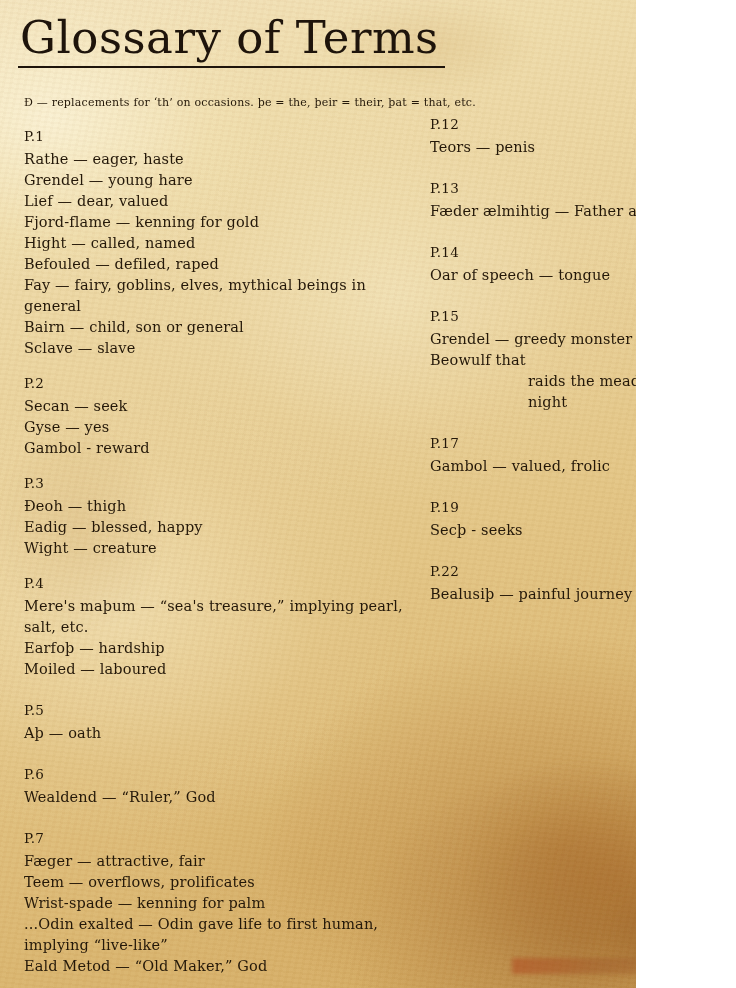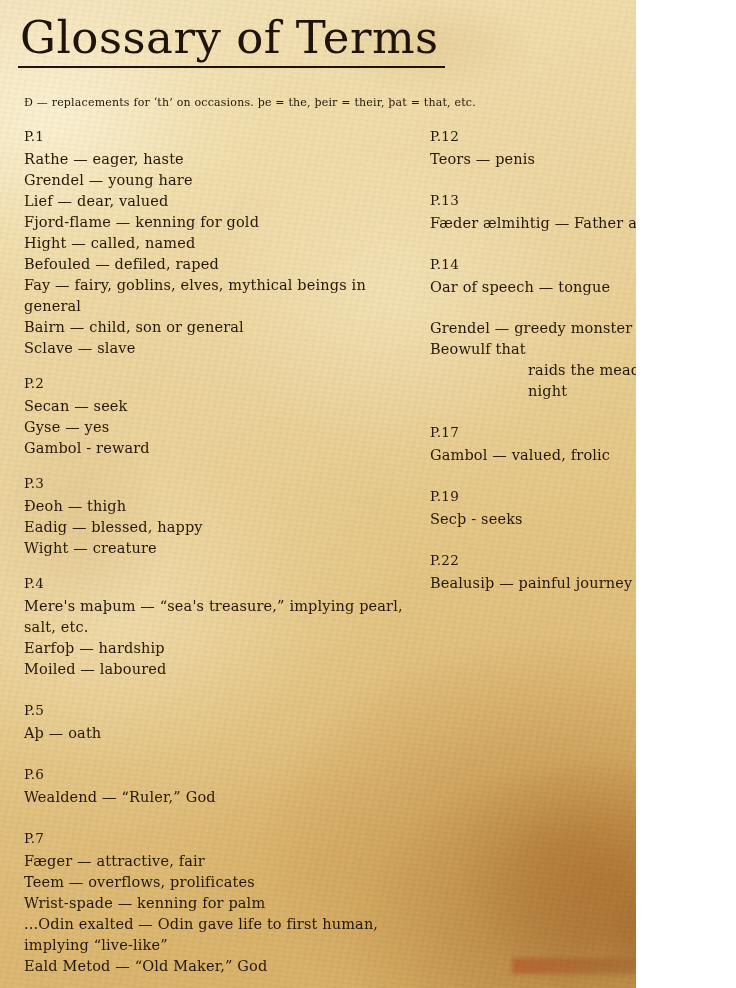--- a/index.html
+++ b/index.html
@@ -82,21 +82,21 @@
   }
 
   .col {
     position: absolute;
     font-size: 14.5px;
     line-height: 21px;
     color: #241809;
     letter-spacing: 0.15px;
   }
   .col-left { left: 24px; top: 126px; width: 400px; }
-  .col-right { left: 430px; top: 126px; width: 300px; }
+  .col-right { left: 430px; top: 114px; width: 300px; }
 
   .group { margin-bottom: 14px; }
   .group-page {
     font-size: 13.5px;
     margin-bottom: 2px;
     letter-spacing: 0.3px;
   }
   .entry { white-space: pre-wrap; }
   .entry.indent { padding-left: 98px; }
   .spacer-sm { height: 6px; }
@@ -196,20 +196,21 @@
     <div class="spacer-sm"></div>
 
     <div class="group">
       <div class="group-page">P.14</div>
       <div class="entry">Oar of speech — tongue</div>
     </div>
 
     <div class="spacer-sm"></div>
 
     <div class="group">
+      <div class="group-page">P.15</div>
       <div class="entry">Grendel — greedy monster from Beowulf that</div>
       <div class="entry indent">raids the meadhall at night</div>
     </div>
 
     <div class="spacer-sm"></div>
 
     <div class="group">
       <div class="group-page">P.17</div>
       <div class="entry">Gambol — valued, frolic</div>
     </div>

